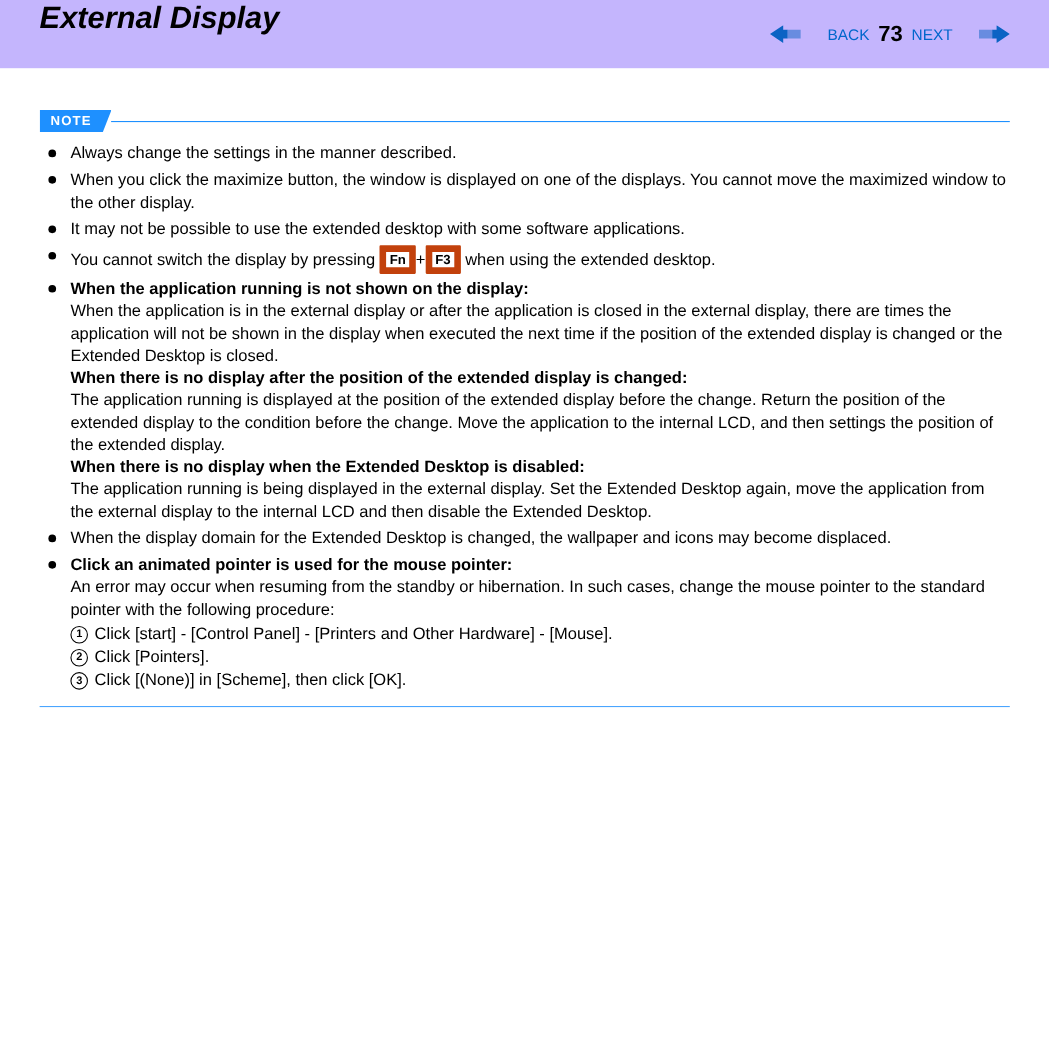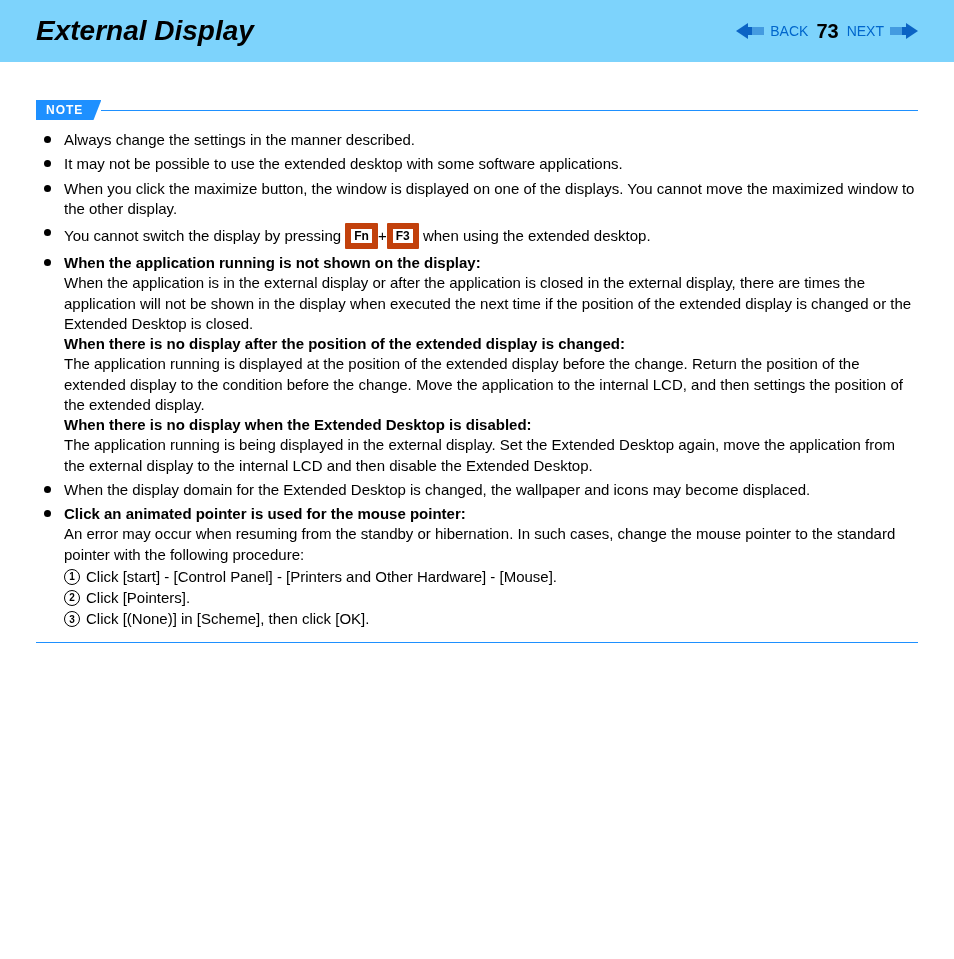--- a/index.html
+++ b/index.html
@@ -1,20 +1,20 @@
 <!DOCTYPE html>
 <html><head>
 <meta charset="utf-8">
 <style>
   html,body{margin:0;padding:0;background:#fff;font-family:Arial,Helvetica,sans-serif;color:#000}
   .page{width:954px;position:relative}
-  .band{background:#7dd3fc;height:62px;position:relative;padding:0 36px;display:flex;align-items:center;justify-content:space-between}
+  .band{background:#c4b5fd;height:62px;position:relative;padding:0 36px;display:flex;justify-content:space-between}
   .title{font-size:28px;font-weight:bold;font-style:italic;color:#000}
   .nav{display:flex;align-items:center;gap:4px}
-  .nav-btn{display:flex;align-items:center;gap:6px;color:#0066cc;font-size:14px;font-weight:500;cursor:pointer}
+  .nav-btn{display:flex;align-items:center;gap:24px;color:#0066cc;font-size:14px;font-weight:500;cursor:pointer}
   .pagenum{font-size:20px;font-weight:bold;color:#000;margin:18px 4px}
   .arrow svg{display:block}
   .content{padding:38px 36px 0 36px}
   .note-bar{display:flex;align-items:center;margin-bottom:10px}
   .note-tab{background:#1e90ff;color:#fff;font-weight:bold;font-size:12px;padding:3px 18px 3px 10px;letter-spacing:1px;clip-path:polygon(0 0,100% 0,88% 100%,0 100%)}
   .note-line{flex:1;height:1px;background:#1e90ff}
   ul.bl{list-style:none;margin:0;padding:0}
   ul.bl>li{position:relative;padding-left:28px;font-size:15px;line-height:1.35;margin-bottom:4px}
   ul.bl>li::before{content:"";position:absolute;left:8px;top:6px;width:7px;height:7px;background:#000;border-radius:50%}
   .bold{font-weight:bold}
@@ -54,22 +54,22 @@
   </div>
 
   <div class="content">
     <div class="note-bar">
       <div class="note-tab">NOTE</div>
       <div class="note-line"></div>
     </div>
 
     <ul class="bl">
       <li>Always change the settings in the manner described.</li>
+      <li>When you click the maximize button, the window is displayed on one of the displays. You cannot move the maximized window to the other display.</li>
       <li>It may not be possible to use the extended desktop with some software applications.</li>
-      <li>When you click the maximize button, the window is displayed on one of the displays. You cannot move the maximized window to the other display.</li>
       <li>
         <span>You cannot switch the display by pressing </span><span class="key">Fn</span><span>+</span><span class="key">F3</span><span> when using the extended desktop.</span>
       </li>
       <li>
         <span class="bold">When the application running is not shown on the display:</span><br>
         <span>When the application is in the external display or after the application is closed in the external display, there are times the application will not be shown in the display when executed the next time if the position of the extended display is changed or the Extended Desktop is closed.</span><br>
         <span class="bold">When there is no display after the position of the extended display is changed:</span><br>
         <span>The application running is displayed at the position of the extended display before the change. Return the position of the extended display to the condition before the change. Move the application to the internal LCD, and then settings the position of the extended display.</span><br>
         <span class="bold">When there is no display when the Extended Desktop is disabled:</span><br>
         <span>The application running is being displayed in the external display. Set the Extended Desktop again, move the application from the external display to the internal LCD and then disable the Extended Desktop.</span>

